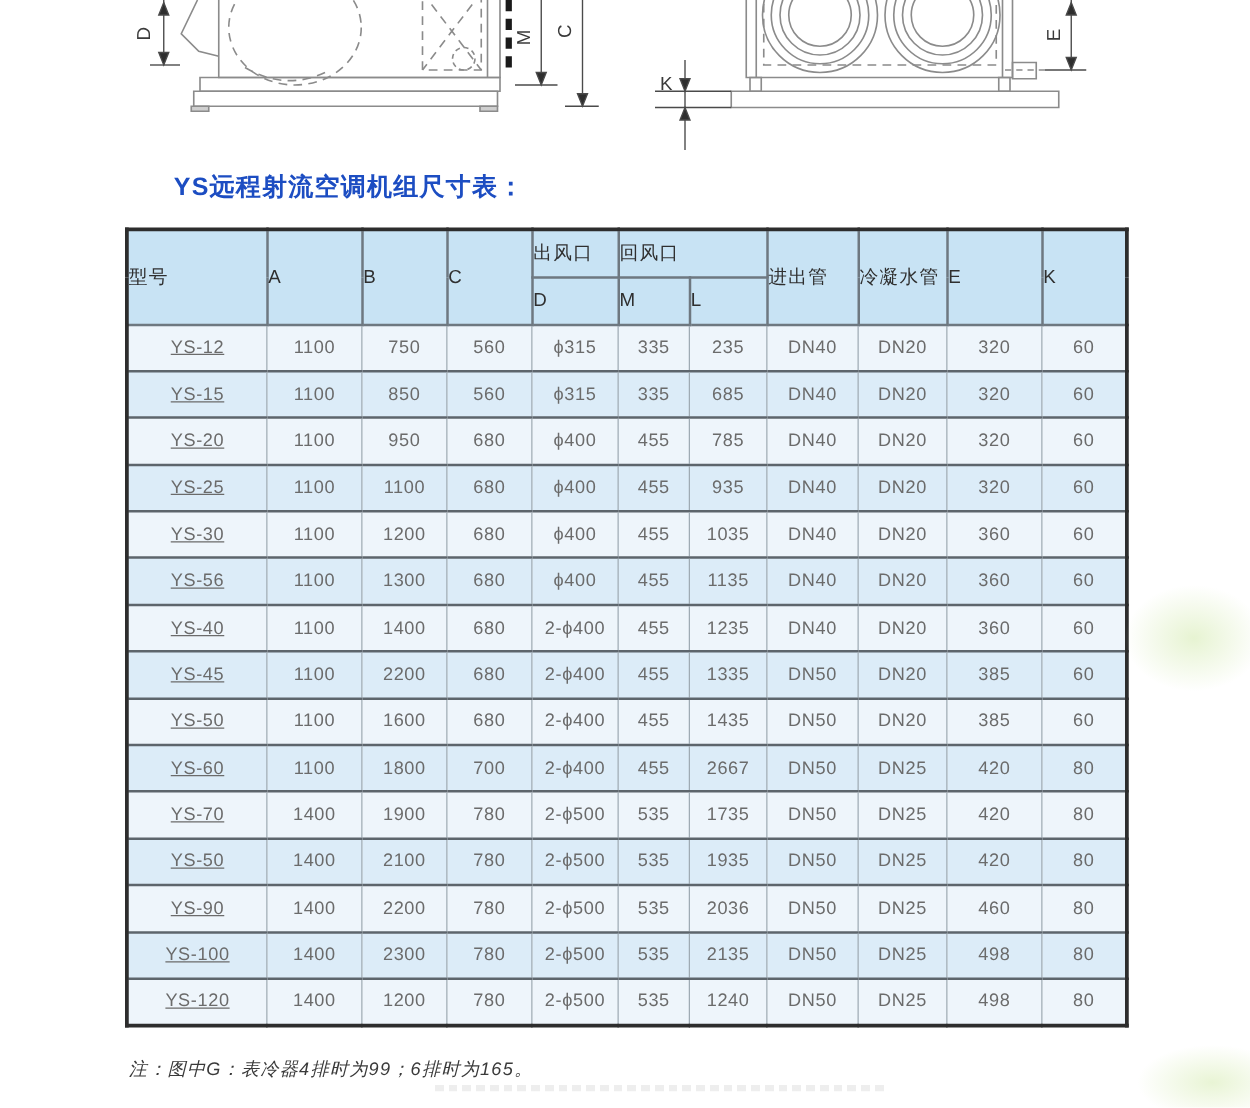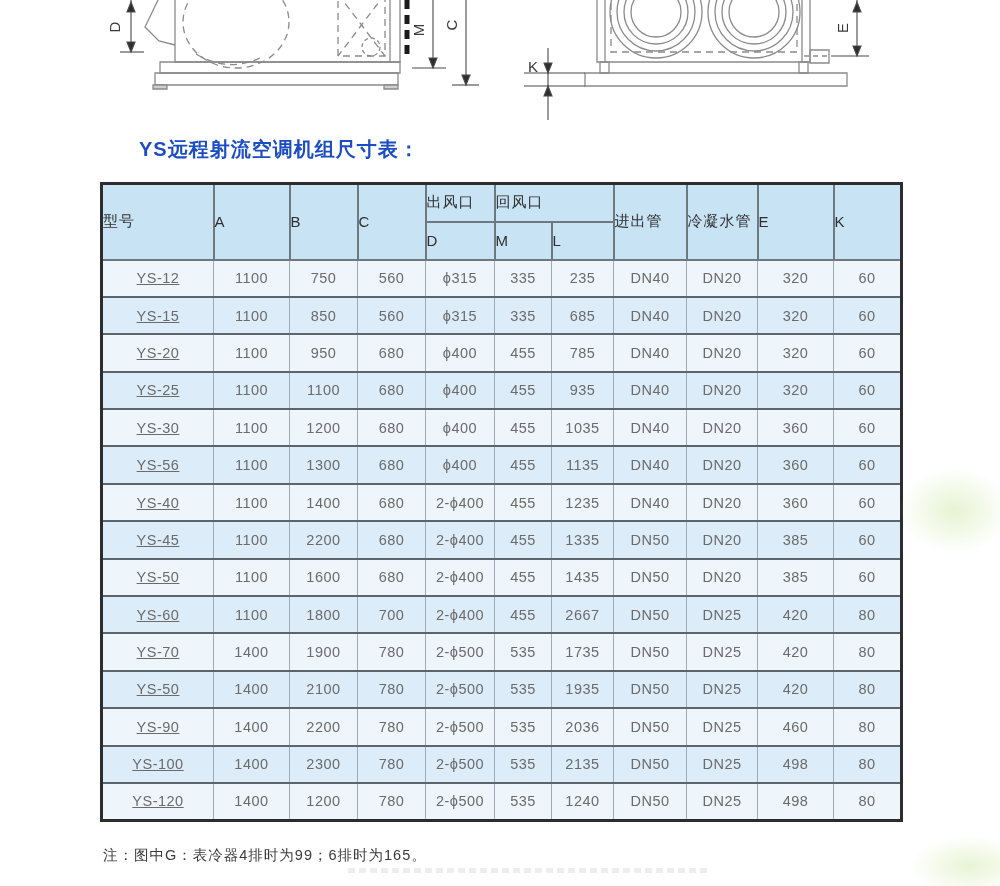--- a/index.html
+++ b/index.html
@@ -29,21 +29,21 @@
       font-size:14.5px; color:#6b6b6b; text-align:center; vertical-align:middle;
       height:37.4px; letter-spacing:0.5px;
       border-left:1px solid #9fabb4; border-right:1px solid #9fabb4;
       border-top:2px solid #5d656c; border-bottom:2px solid #5d656c; }
   tr.odd  td { background:#eef5fb; }
   tr.even td { background:#dcecf8; }
   td.model-col { background:#c9e4f5; color:#5a5a5a; letter-spacing:0.5px;text-decoration:underline; }
 
   
   .note { position:absolute; left:103px; top:846px; font-size:14.5px; color:#3a3a3a;
-          letter-spacing:1px; }
+          letter-spacing:1px;font-style:italic; }
 
   
   .smudge { position:absolute; left:348px; top:868px; width:362px; height:5px; opacity:.45;
             background:repeating-linear-gradient(90deg,#d9d9d9 0 7px, transparent 7px 11px); }
 
   
   .blob { position:absolute; pointer-events:none; }
   .blob1 { left:900px; top:468px; width:110px; height:85px;
            background:radial-gradient(closest-side, rgba(228,242,205,.9), rgba(228,242,205,0)); }
   .blob2 { left:910px; top:836px; width:120px; height:60px;

